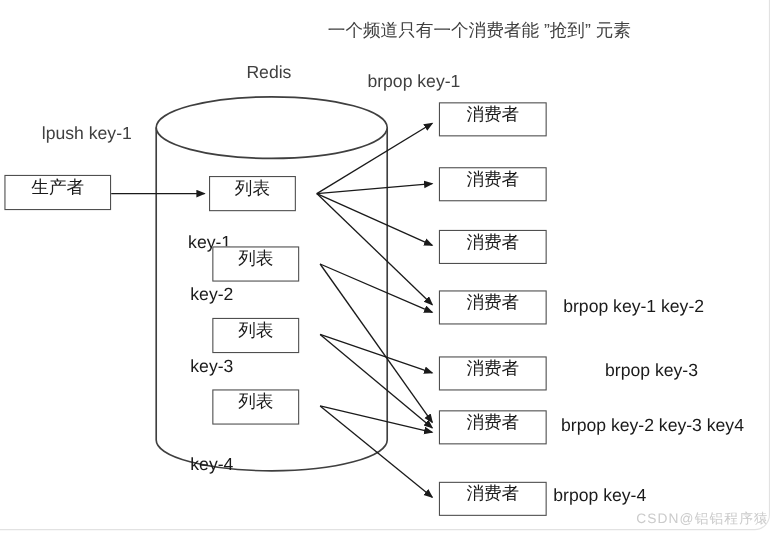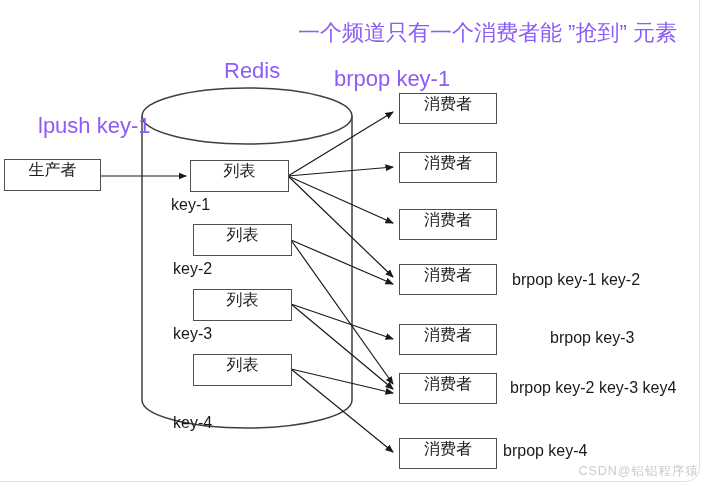--- a/index.html
+++ b/index.html
@@ -1,24 +1,24 @@
 <!DOCTYPE html>
 <html><head>
 <meta charset="utf-8">
 <style>
   html,body{margin:0;padding:0;background:#ffffff;}
   body{width:703px;height:486px;overflow:hidden;font-family:"Liberation Sans","DejaVu Sans",sans-serif;}
   #canvas{position:relative;width:703px;height:486px;background:#ffffff;color:#1a1a1a;}
   #frame{position:absolute;left:-22px;top:-22px;width:720px;height:502px;border:1px solid #e2e2e2;border-radius:14px;pointer-events:none;}
   svg{position:absolute;left:0;top:0;}
-  .lbl{position:absolute;white-space:nowrap;font-size:22px;color:#8b5cf6;}
+  .lbl{position:absolute;white-space:nowrap;font-size:16px;color:#404040;}
   .box{position:absolute;display:flex;align-items:flex-start;justify-content:center;
        border:1.6px solid #4f4f4f;background:#ffffff;font-size:16px;color:#1a1a1a;box-sizing:border-box;}
   .producer{left:4px;top:159px;width:97px;height:32px;}
-  .listbox{width:99px;height:32px;}
+  .listbox{width:79px;height:32px;}
   .consumer{left:399px;width:98px;height:31px;}
   .keylbl{position:absolute;font-size:16px;white-space:nowrap;}
   .cmd{position:absolute;font-size:16px;white-space:nowrap;}
   #watermark{position:absolute;right:4px;top:463px;font-size:12.5px;color:#cbcbcb;letter-spacing:1px;}
 </style>
 </head>
 <body>
 
 <div id="canvas">
 
@@ -60,21 +60,21 @@
   <div class="lbl" style="left:334px;top:66px;">brpop key-1</div>
   <div class="lbl" style="left:38px;top:113px;">lpush key-1</div>
 
   <div class="box producer">
     <span>生产者</span>
   </div>
 
   <div class="box listbox" style="left:190px;top:160px;">
     <span>列表</span>
   </div>
-  <div class="keylbl" style="left:171px;top:196px;">key-1</div>
+  <div class="keylbl" style="left:171px;top:212px;">key-1</div>
 
   <div class="box listbox" style="left:193px;top:224px;">
     <span>列表</span>
   </div>
   <div class="keylbl" style="left:173px;top:260px;">key-2</div>
 
   <div class="box listbox" style="left:193px;top:289px;">
     <span>列表</span>
   </div>
   <div class="keylbl" style="left:173px;top:325px;">key-3</div>

